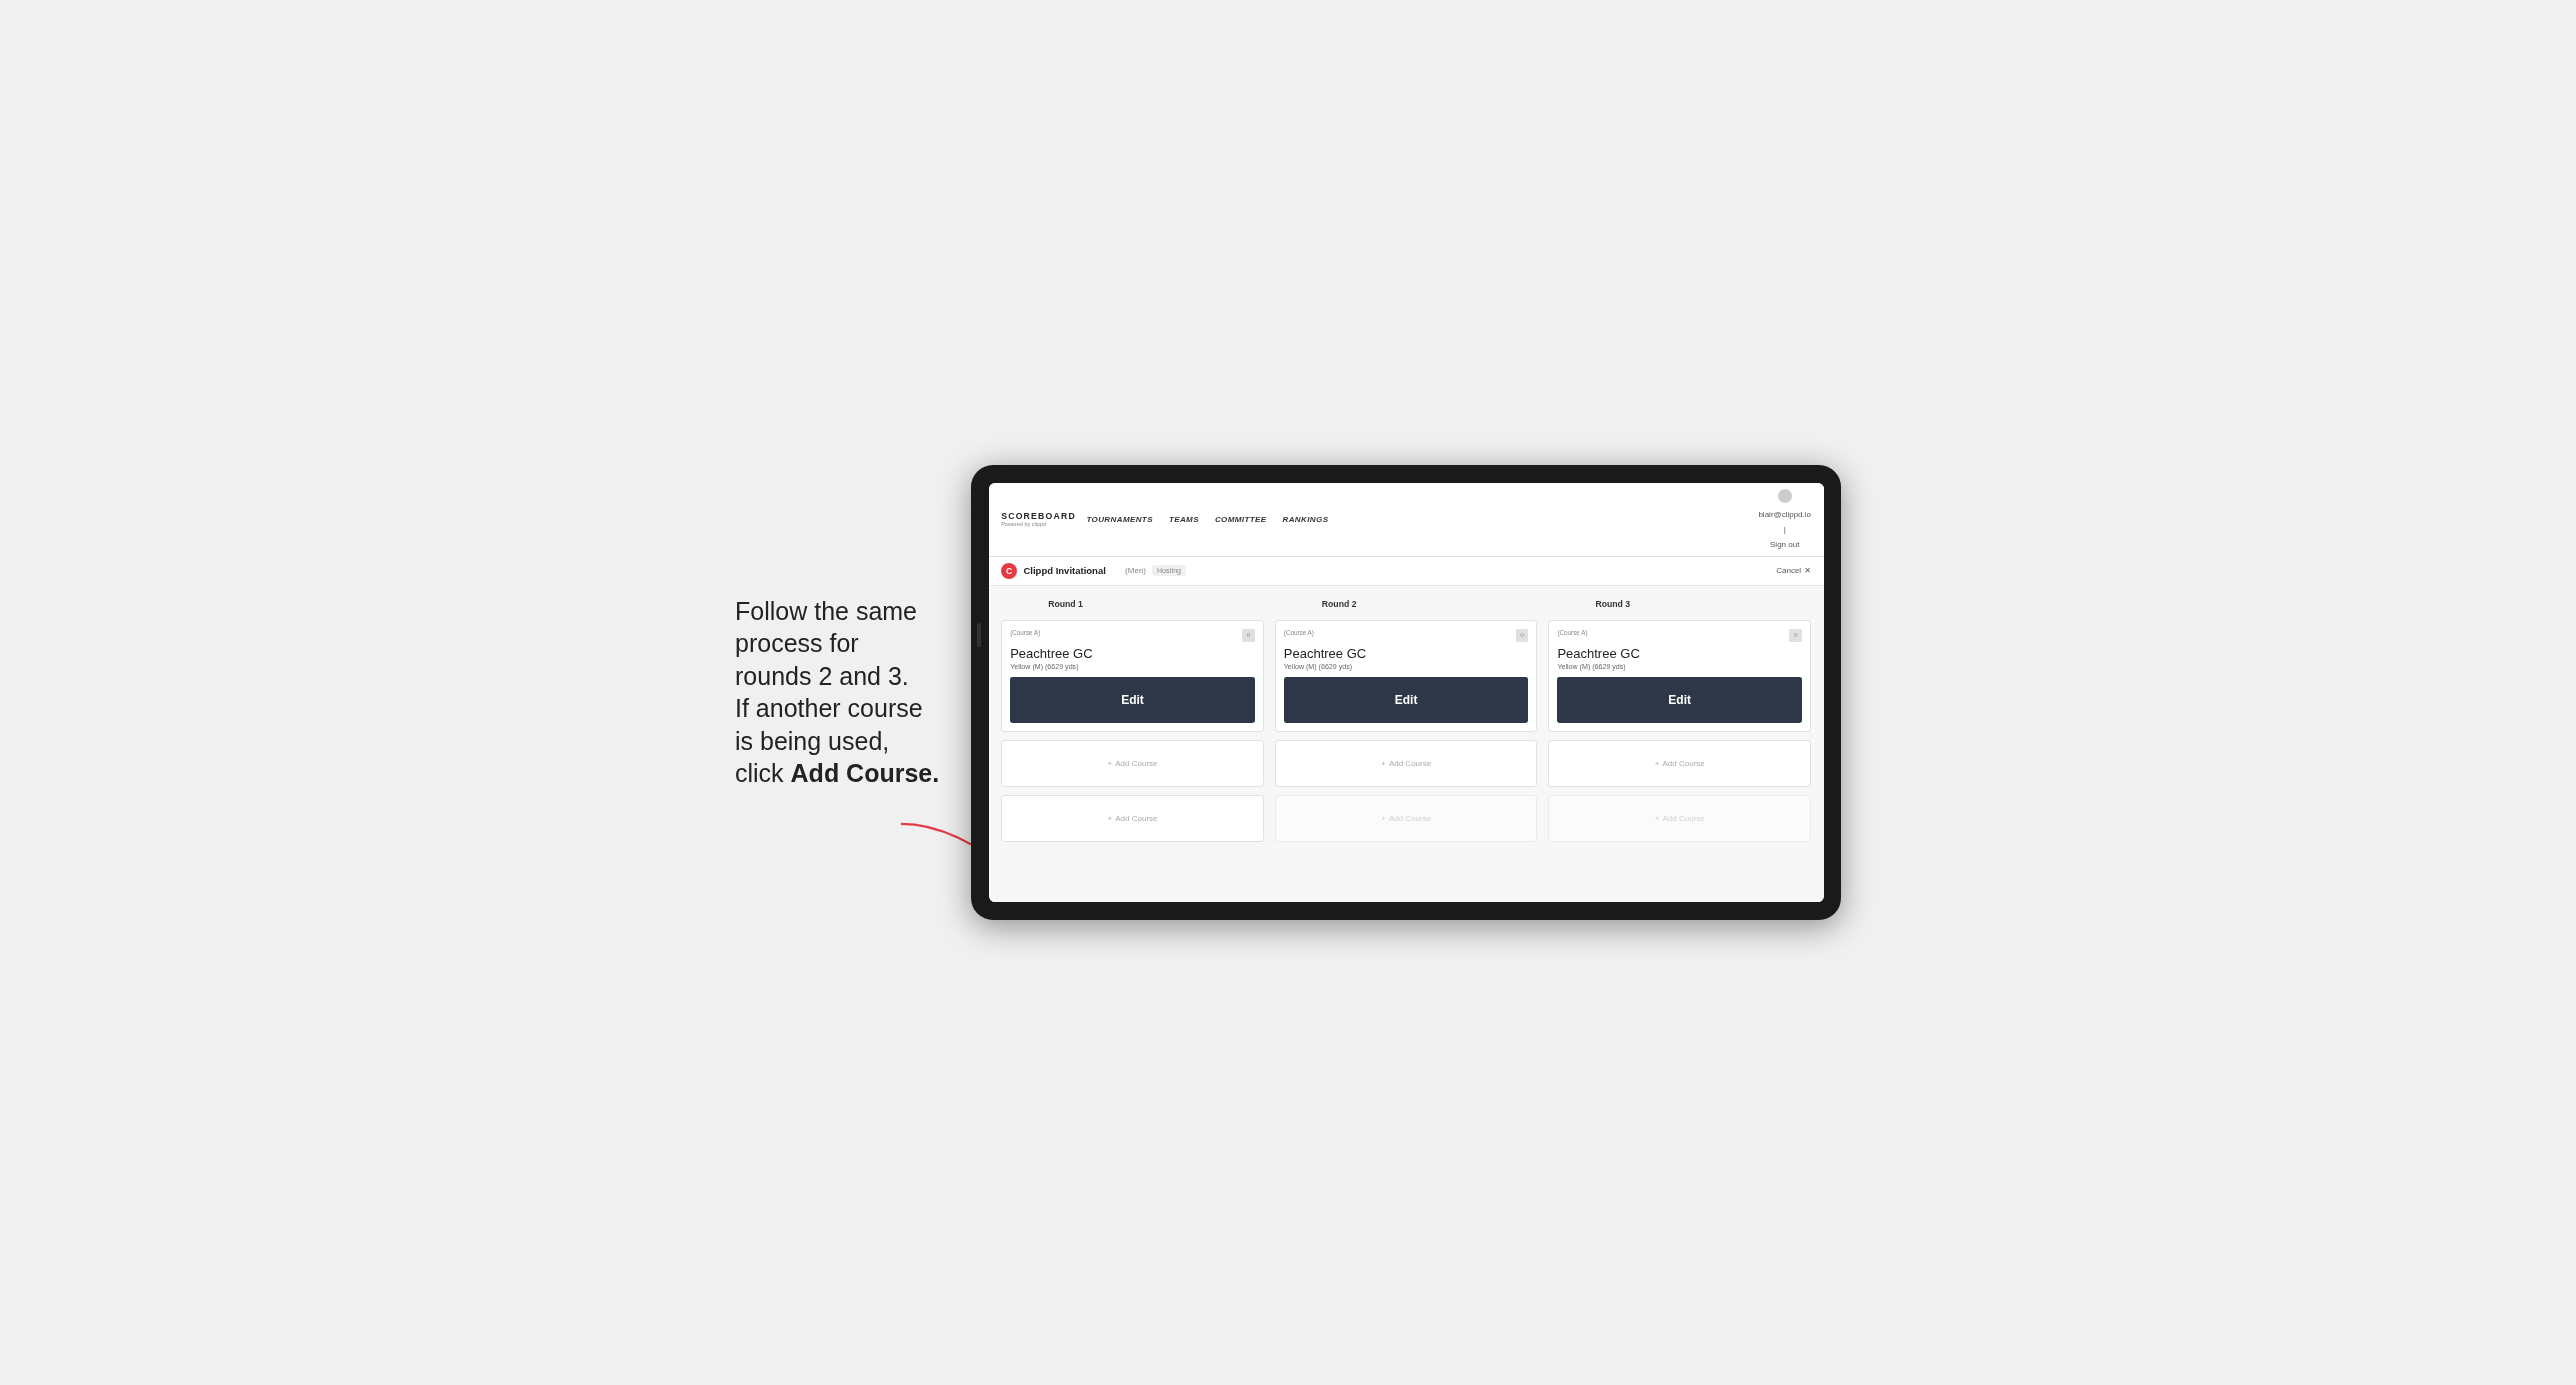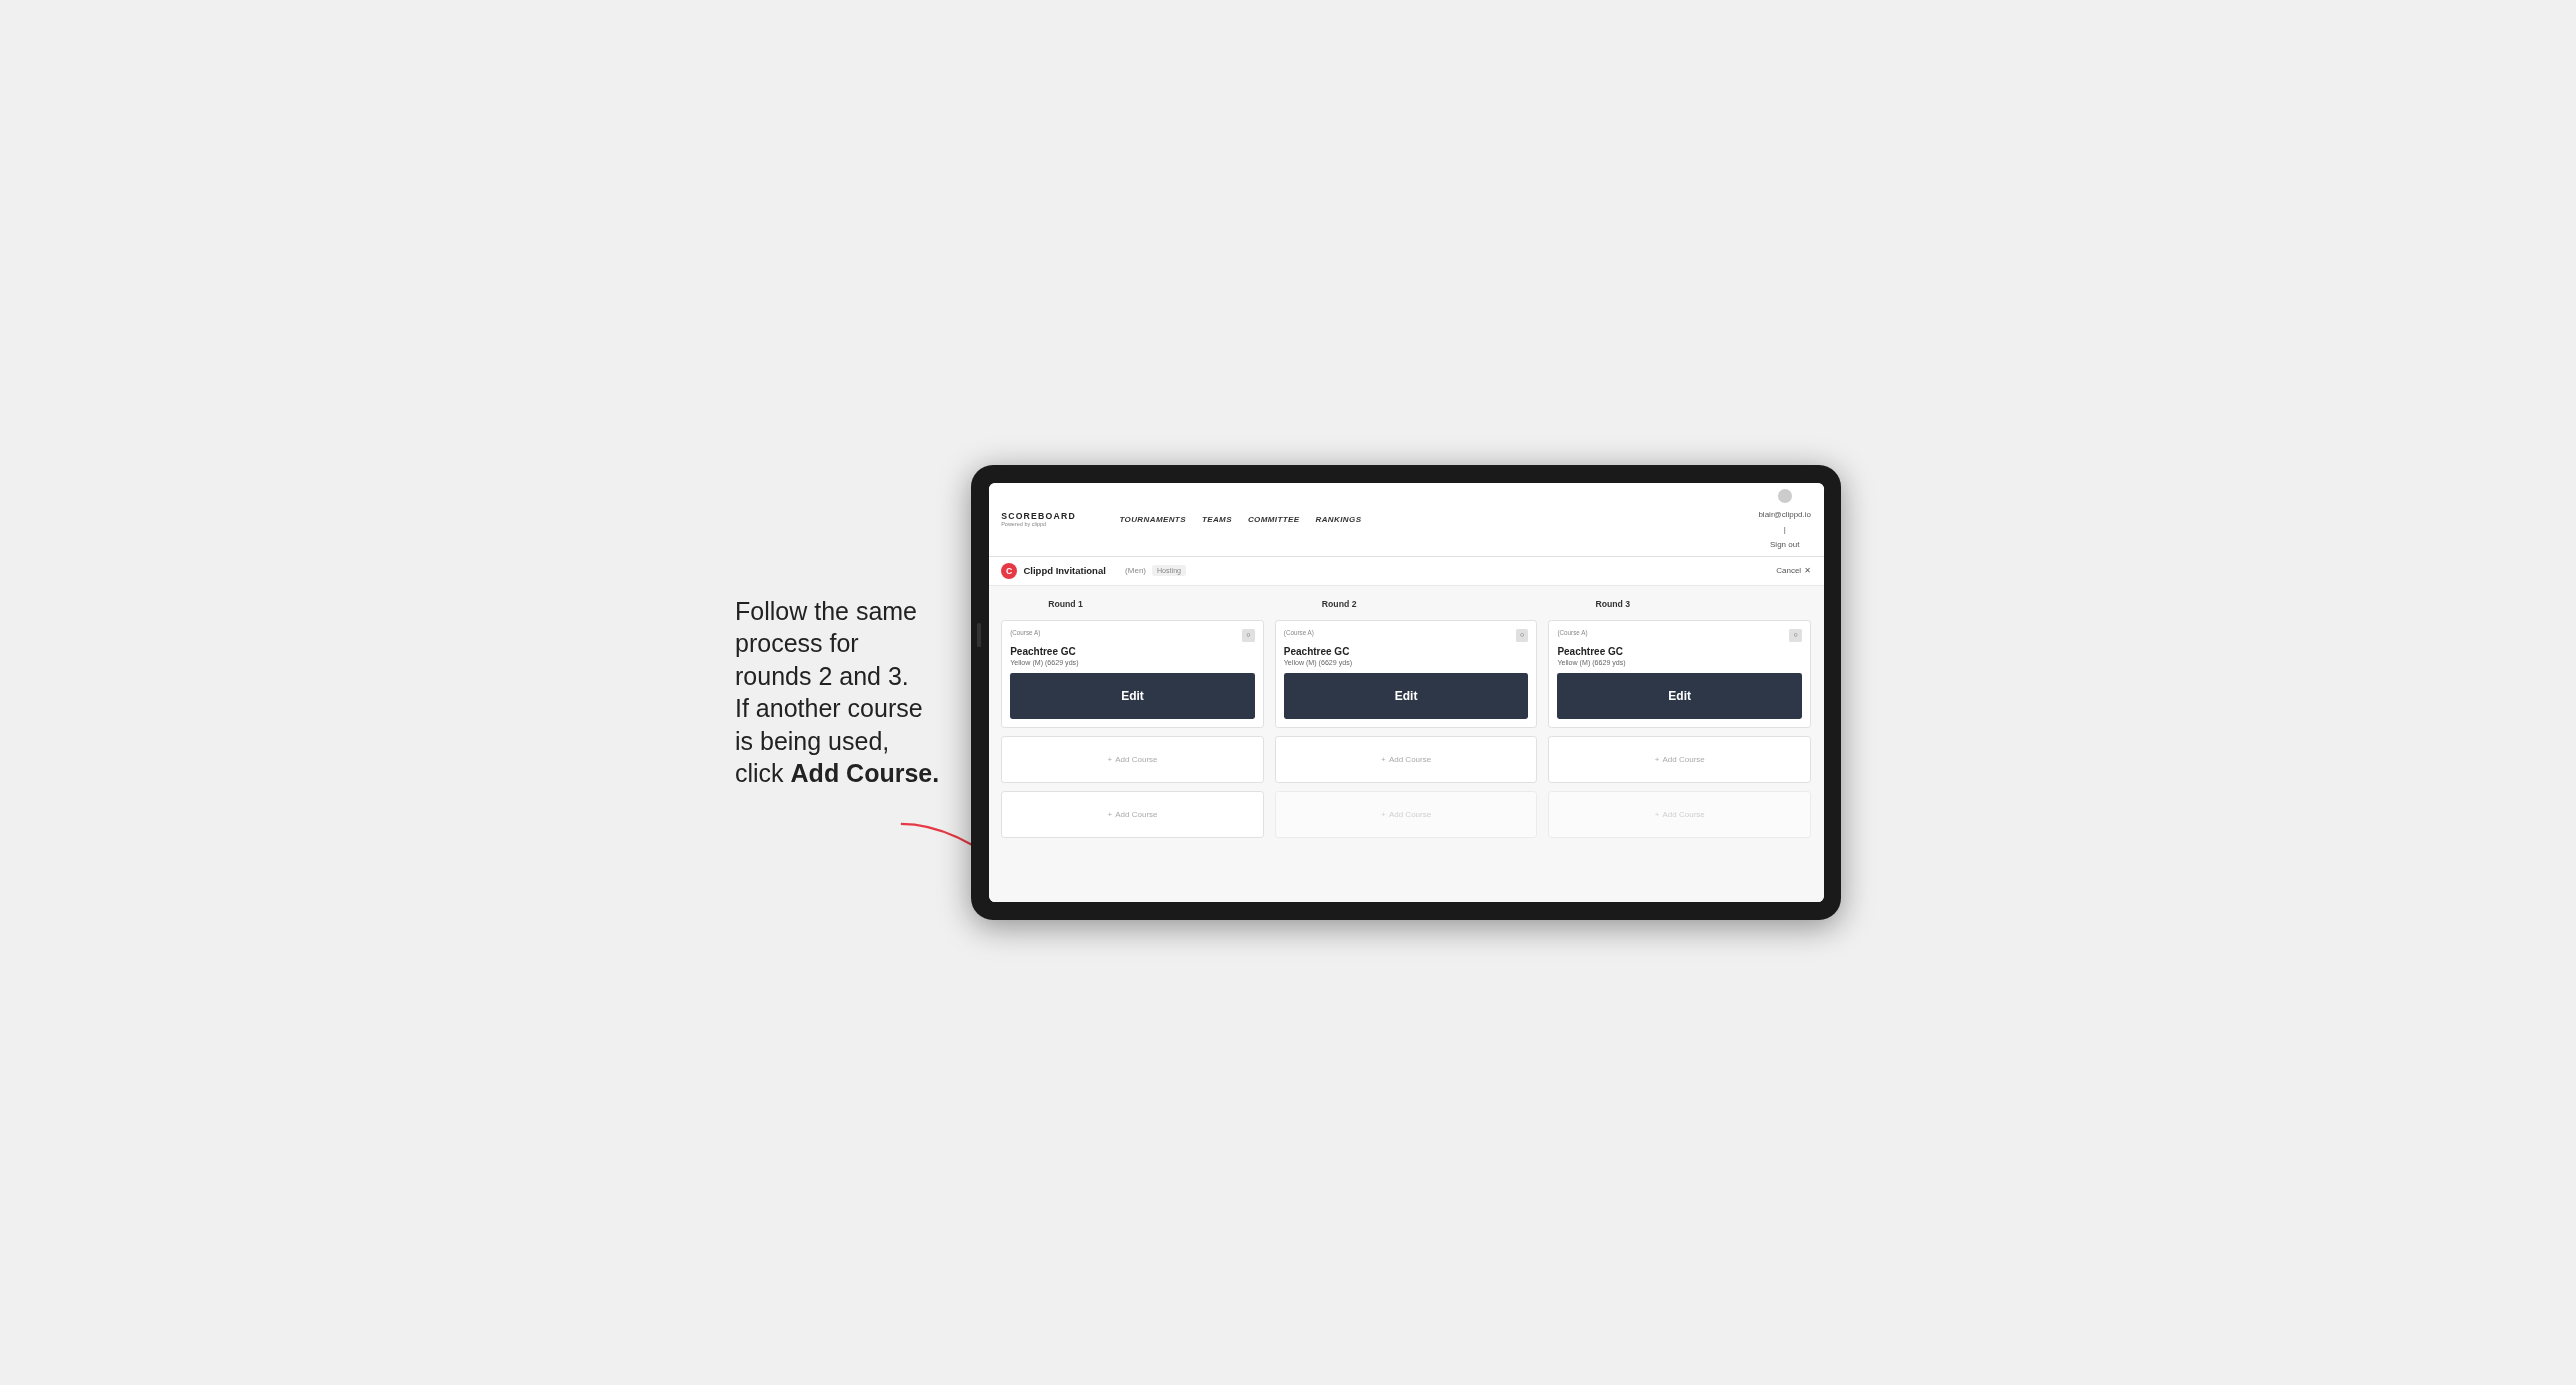--- a/index.html
+++ b/index.html
@@ -47,21 +47,21 @@
       position: relative;
     }
 
     
     .top-nav {
       background: #fff;
       border-bottom: 0.8px solid #e0e0e0;
       padding: 6.3px 12.6px;
       display: flex;
       align-items: center;
-      gap: 34px;
+      gap: 1px;
     }
 
     .logo-area {
       display: flex;
       flex-direction: column;
       margin-right: 9.5px;
     }
     .logo-scoreboard {
       font-size: 8.7px;
       font-weight: 900;
@@ -222,22 +222,22 @@
       align-items: flex-start;
       margin-bottom: 4.7px;
     }
 
     .course-label {
       font-size: 6.3px;
       color: #888;
     }
 
     .course-name {
-      font-size: 10px;
-      font-weight: 700;
+      font-size: 13px;
+      font-weight: 400;
       color: #222;
       margin-bottom: 1.6px;
     }
 
     .course-details {
       font-size: 7.1px;
       color: #666;
     }
 
     .edit-btn {

